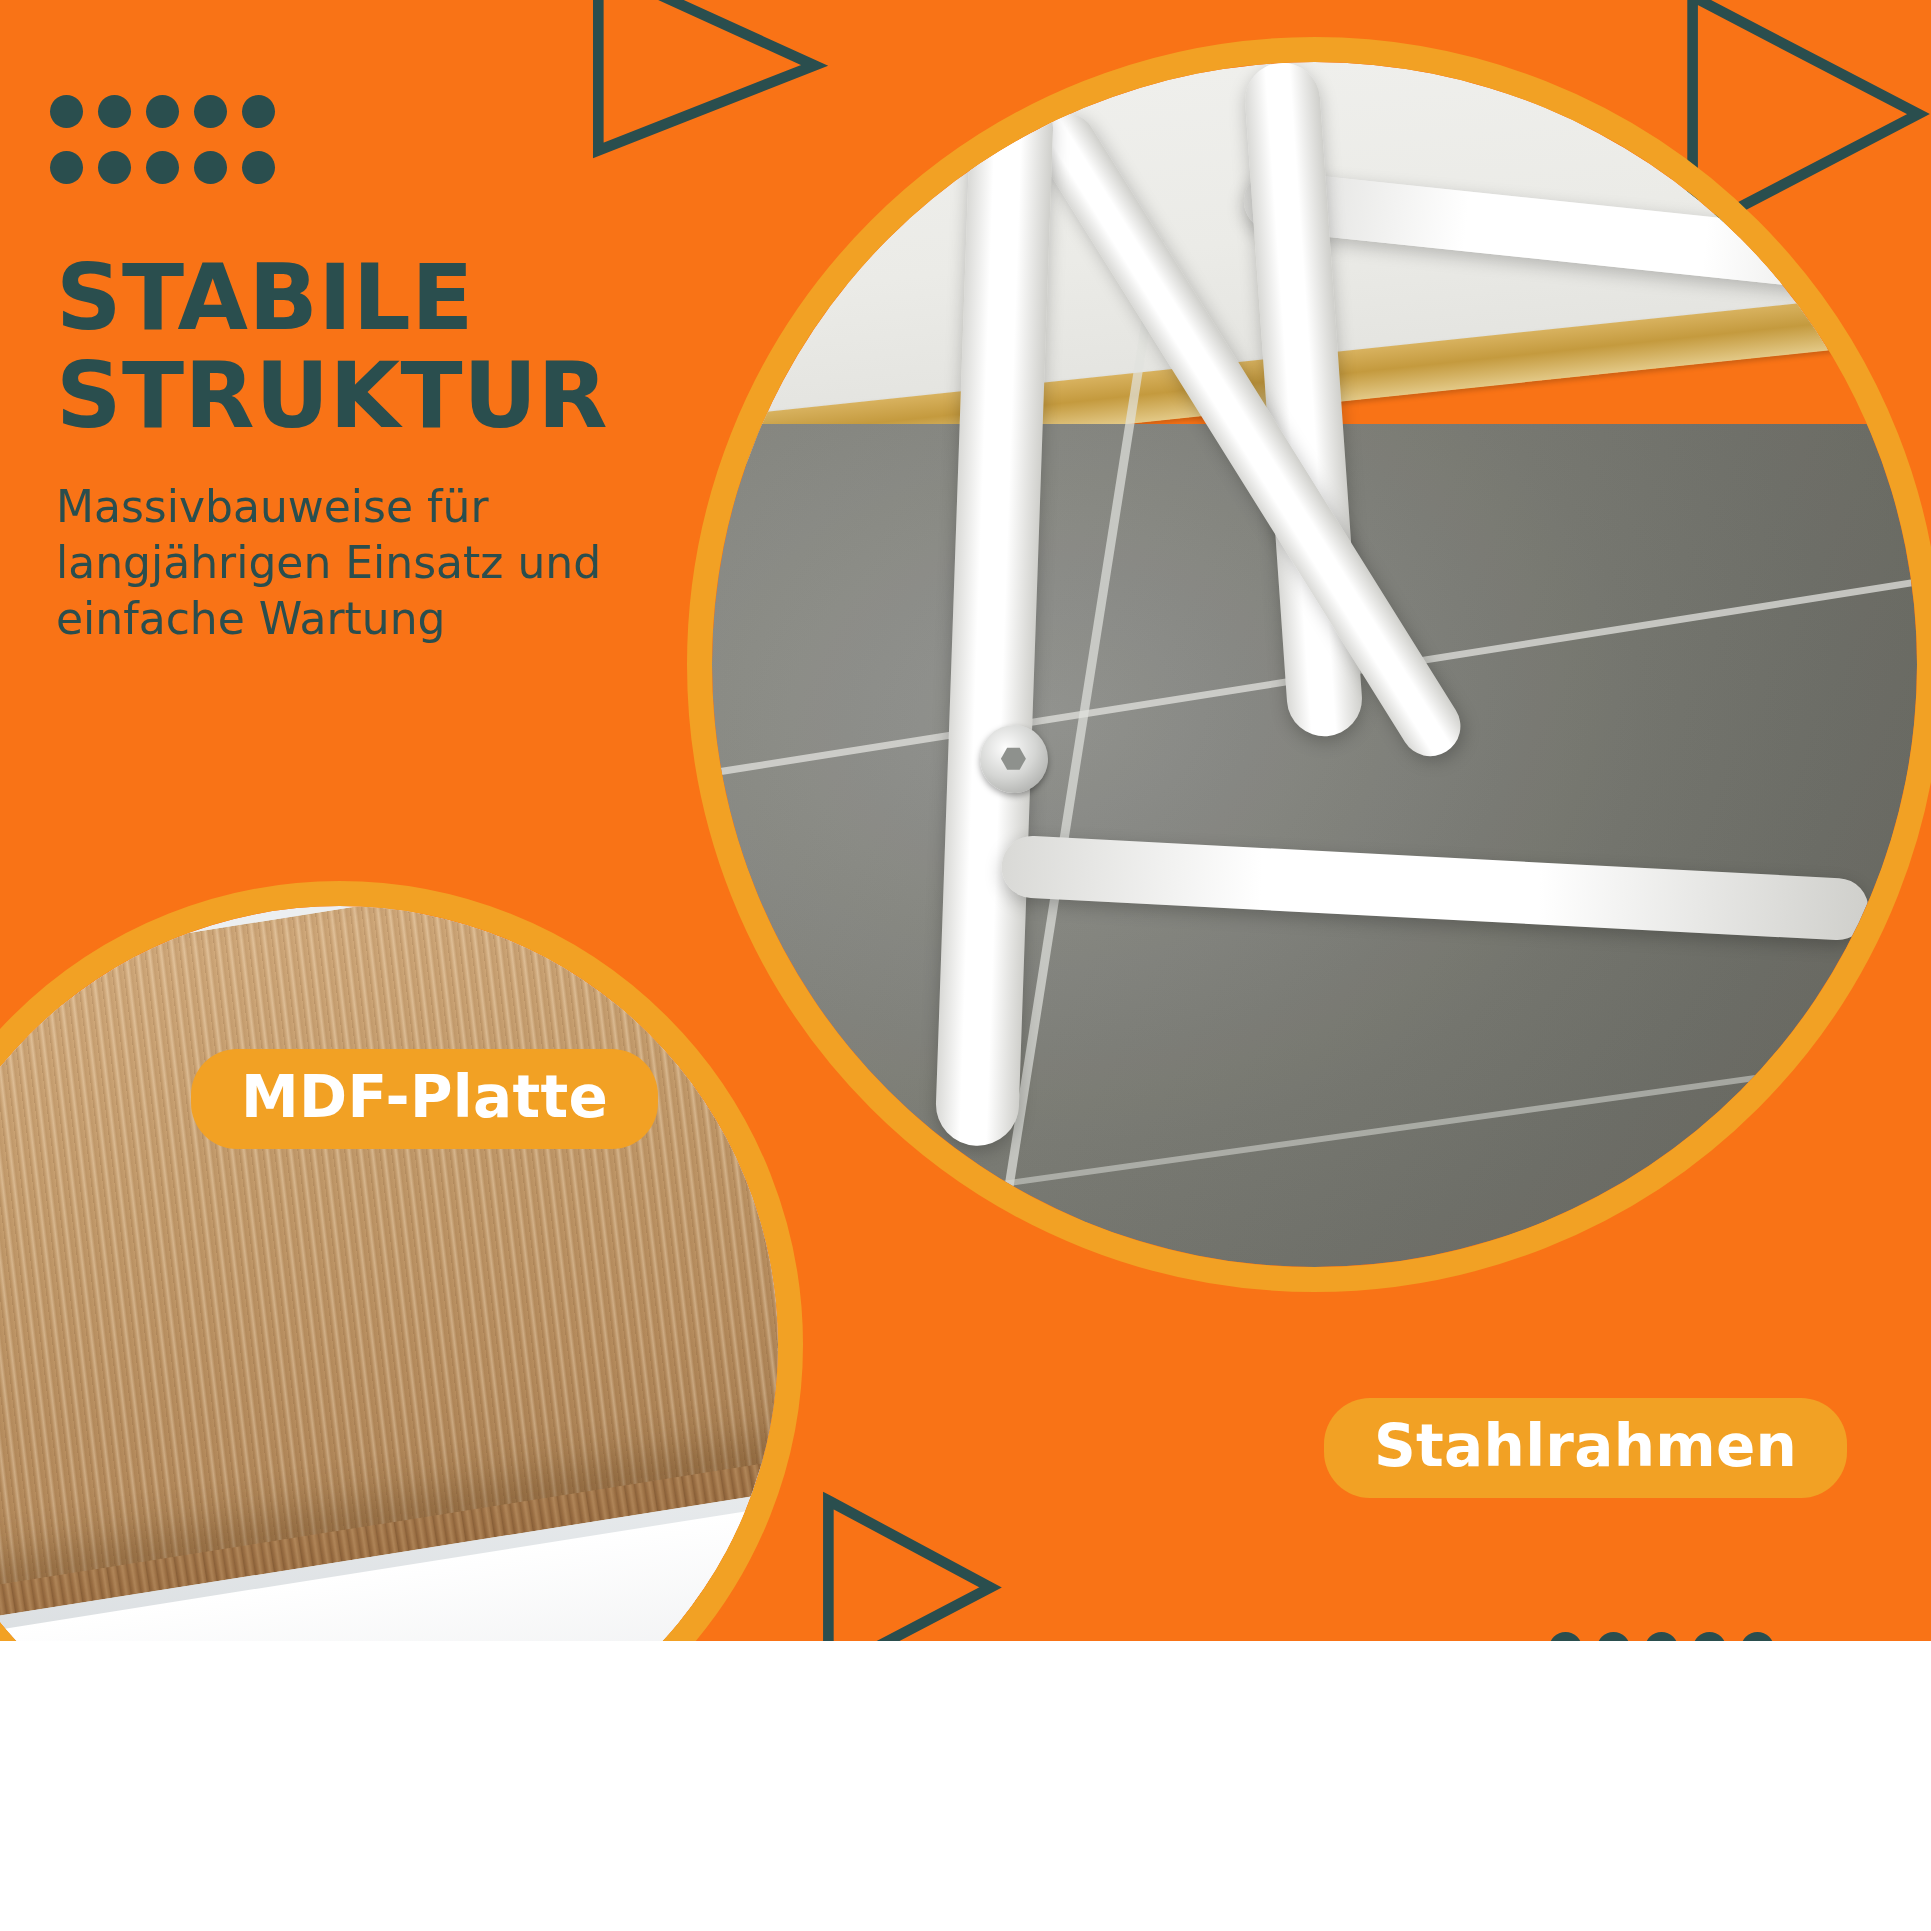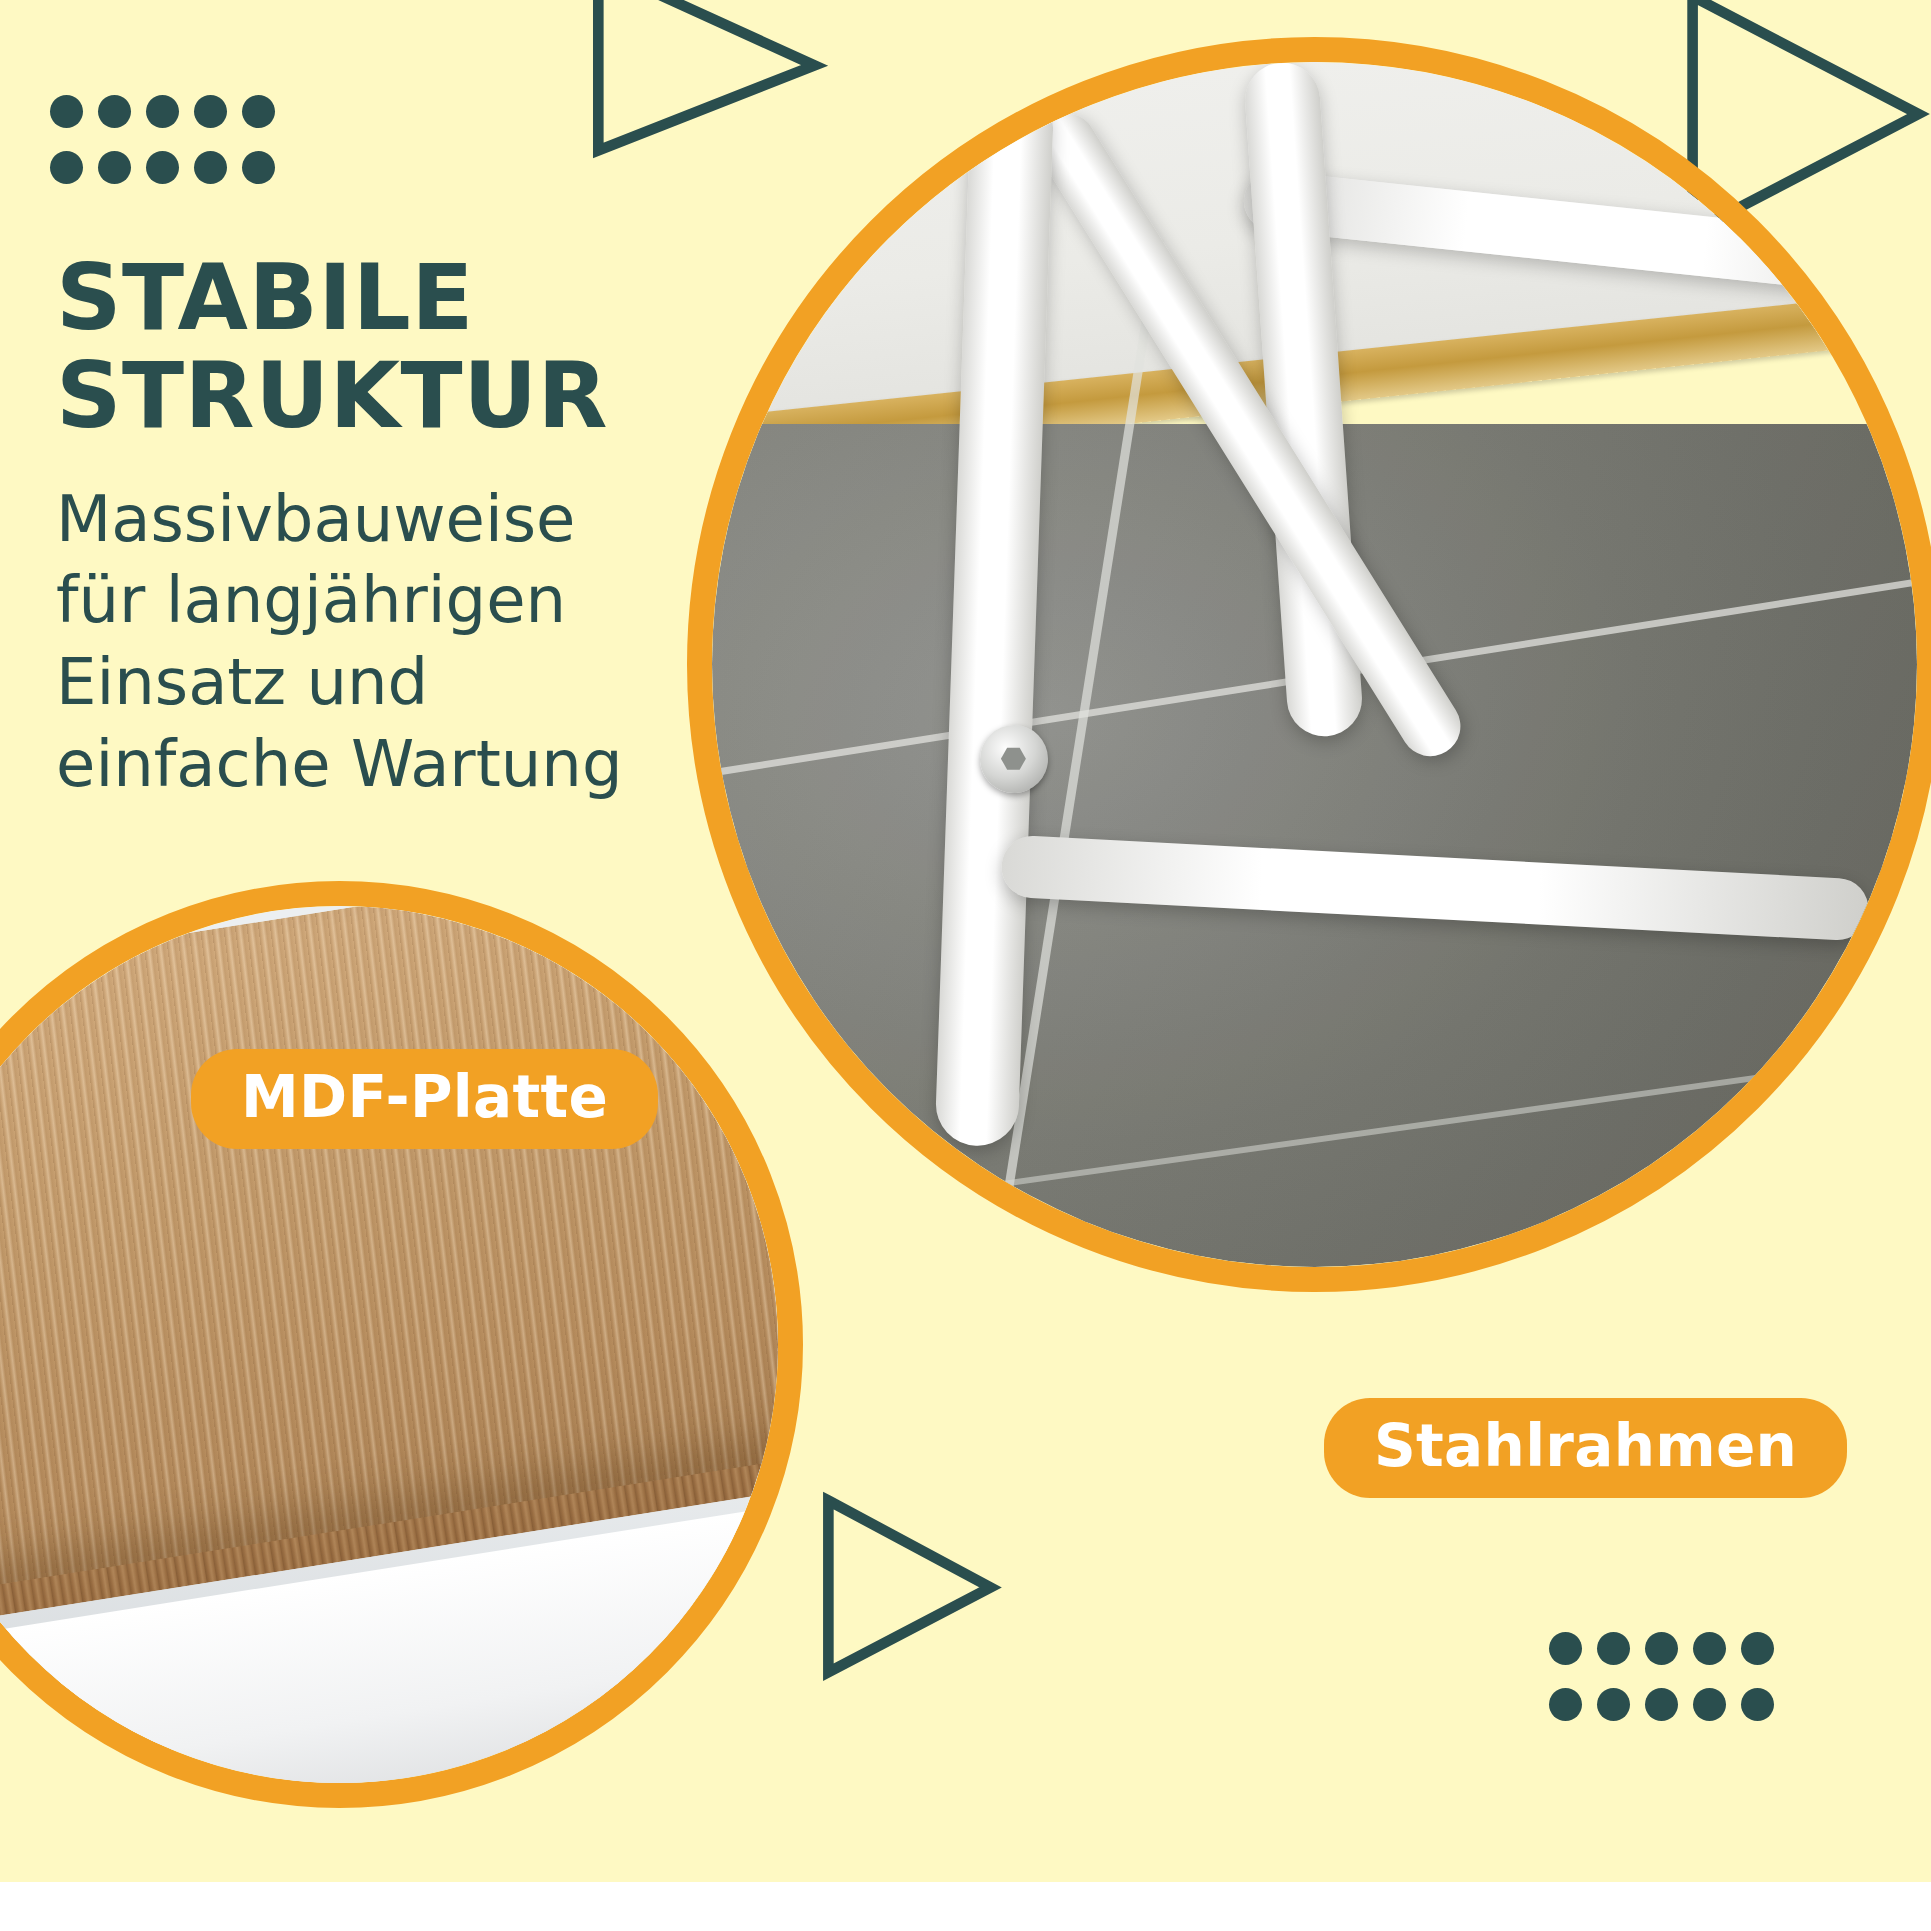--- a/index.html
+++ b/index.html
@@ -2,23 +2,23 @@
 <html><head>
 <meta charset="utf-8">
 <style>
   html, body {
     margin: 0; padding: 0;
     background: #ffffff;
   }
   #stage {
     position: relative;
     width: 1931px;
-    height: 1882px;
+    height: 1641px;
     overflow: hidden;
-    background: #fef9c3;
+    background: #f97316;
     font-family: "DejaVu Sans", sans-serif;
   }
 
   
   .dot-grid {
     position: absolute;
     display: grid;
     grid-template-columns: repeat(5, 48px);
     grid-template-rows: repeat(2, 56px);
   }
@@ -53,21 +53,21 @@
     color: #2A4E4E;
     font-size: 91px;
     font-weight: 700;
     line-height: 1.08;
     letter-spacing: 0.5px;
     margin: 0 0 33px 0;
     white-space: pre-line;
   }
   #subheadline {
     color: #2A4E4E;
-    font-size: 64px;
+    font-size: 44px;
     font-weight: 400;
     line-height: 1.28;
     margin: 0;
     max-width: 599px;
   }
 
   
   .photo-circle {
     position: absolute;
     border-radius: 50%;

